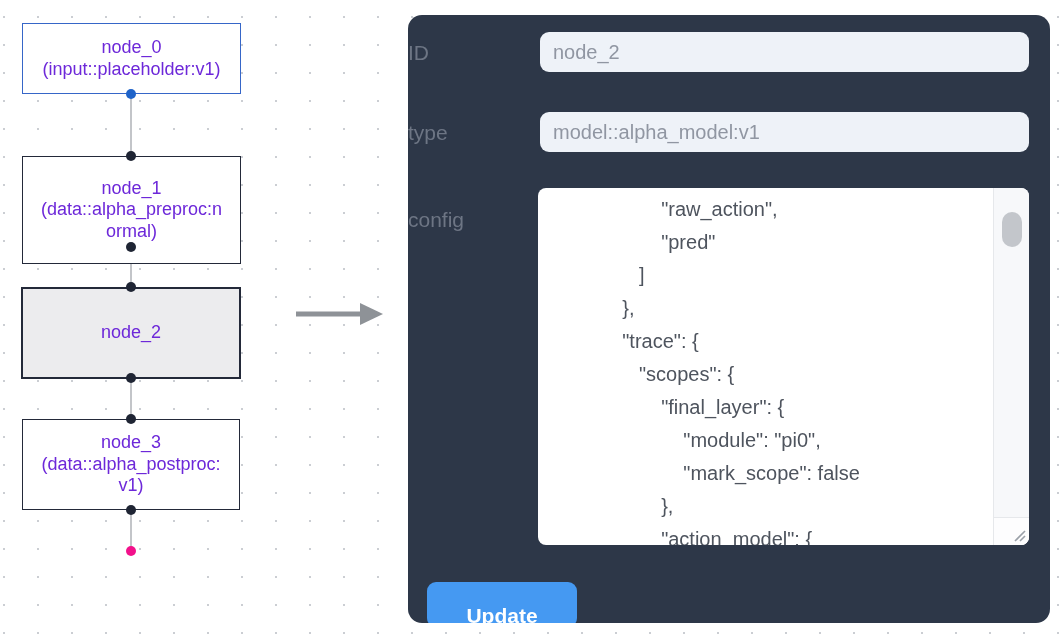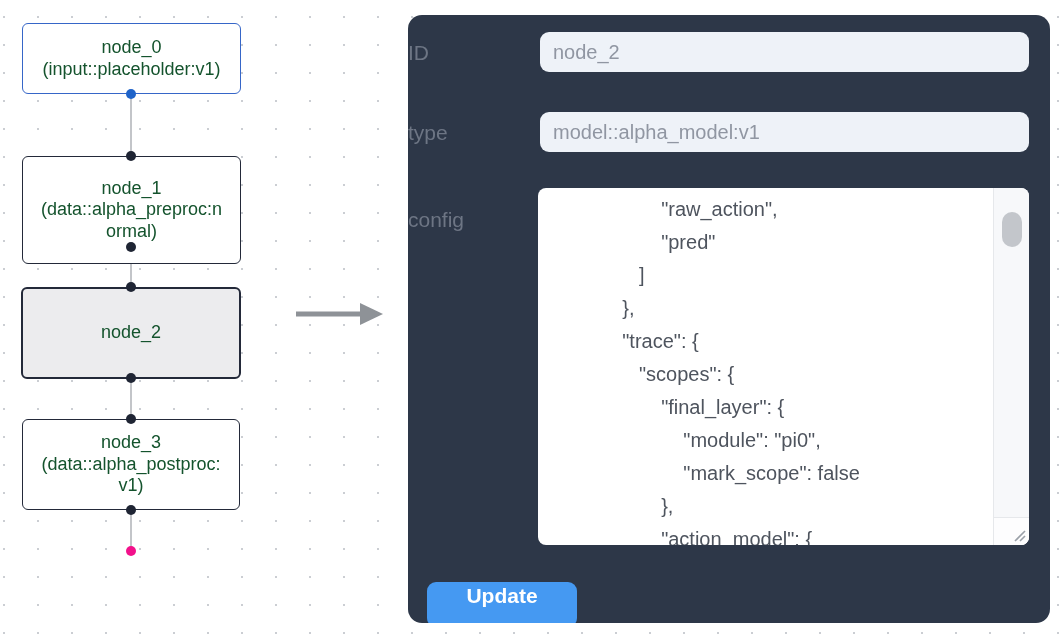--- a/index.html
+++ b/index.html
@@ -9,23 +9,23 @@
   .canvas {
     position: relative; width: 1062px; height: 643px;
     background-color: #ffffff;
     background-image: radial-gradient(circle 1.4px, #cbced3 1.3px, transparent 1.5px);
     background-size: 34px 28px;
     background-position: 21px 3px;
   }
 
   
   .node {
-    position: absolute; background: #ffffff; border-radius: 6px;
+    position: absolute; background: #ffffff; border-radius: 0;
     display: flex; flex-direction: column; align-items: center; justify-content: center;
-    text-align: center; color: #14532d; font-size: 18px; line-height: 21.5px;
+    text-align: center; color: #6d28d9; font-size: 18px; line-height: 21.5px;
     z-index: 2;
   }
   .node .subtitle { white-space: pre-line; word-break: break-all; }
   .node-0 { left: 22px;  top: 23px;  width: 219px; height: 71px; border: 1.5px solid #3666c8; }
   .node-1 { left: 22px;  top: 156px; width: 219px; height: 108px; border: 1.5px solid #232939; }
   .node-2 { left: 21px;  top: 287px; width: 220px; height: 92px; border: 2.5px solid #232939; background: #ececee; }
   .node-3 { left: 22px;  top: 419px; width: 218px; height: 91px; border: 1.5px solid #232939; }
   .node-4 { left: 22px;  top: 551px; width: 219px; height: 68px; border: 1.5px solid #ee3f8f; }
 
   .edge {
@@ -98,21 +98,21 @@
     border-top: 1px solid #e6e8eb; background: #fdfdfe;
   }
   .resize-grip { position: absolute; right: 3px; bottom: 3px; }
 
   .update-btn {
     position: absolute; left: 19px; top: 567px; width: 150px; height: 45px;
     background: #4599f2; border: none; border-radius: 9px;
     color: #ffffff; font-size: 21px; font-weight: 600;
     font-family: "Liberation Sans", sans-serif;
     display: flex; align-items: flex-start; justify-content: center;
-    padding-top: 2px; cursor: pointer;
+    padding-top: 22px; cursor: pointer;
   }
 </style>
 </head>
 <body>
 
 <div class="canvas">
 
   <div class="edge edge-0"></div>
   <div class="edge edge-1"></div>
   <div class="edge edge-2"></div>

